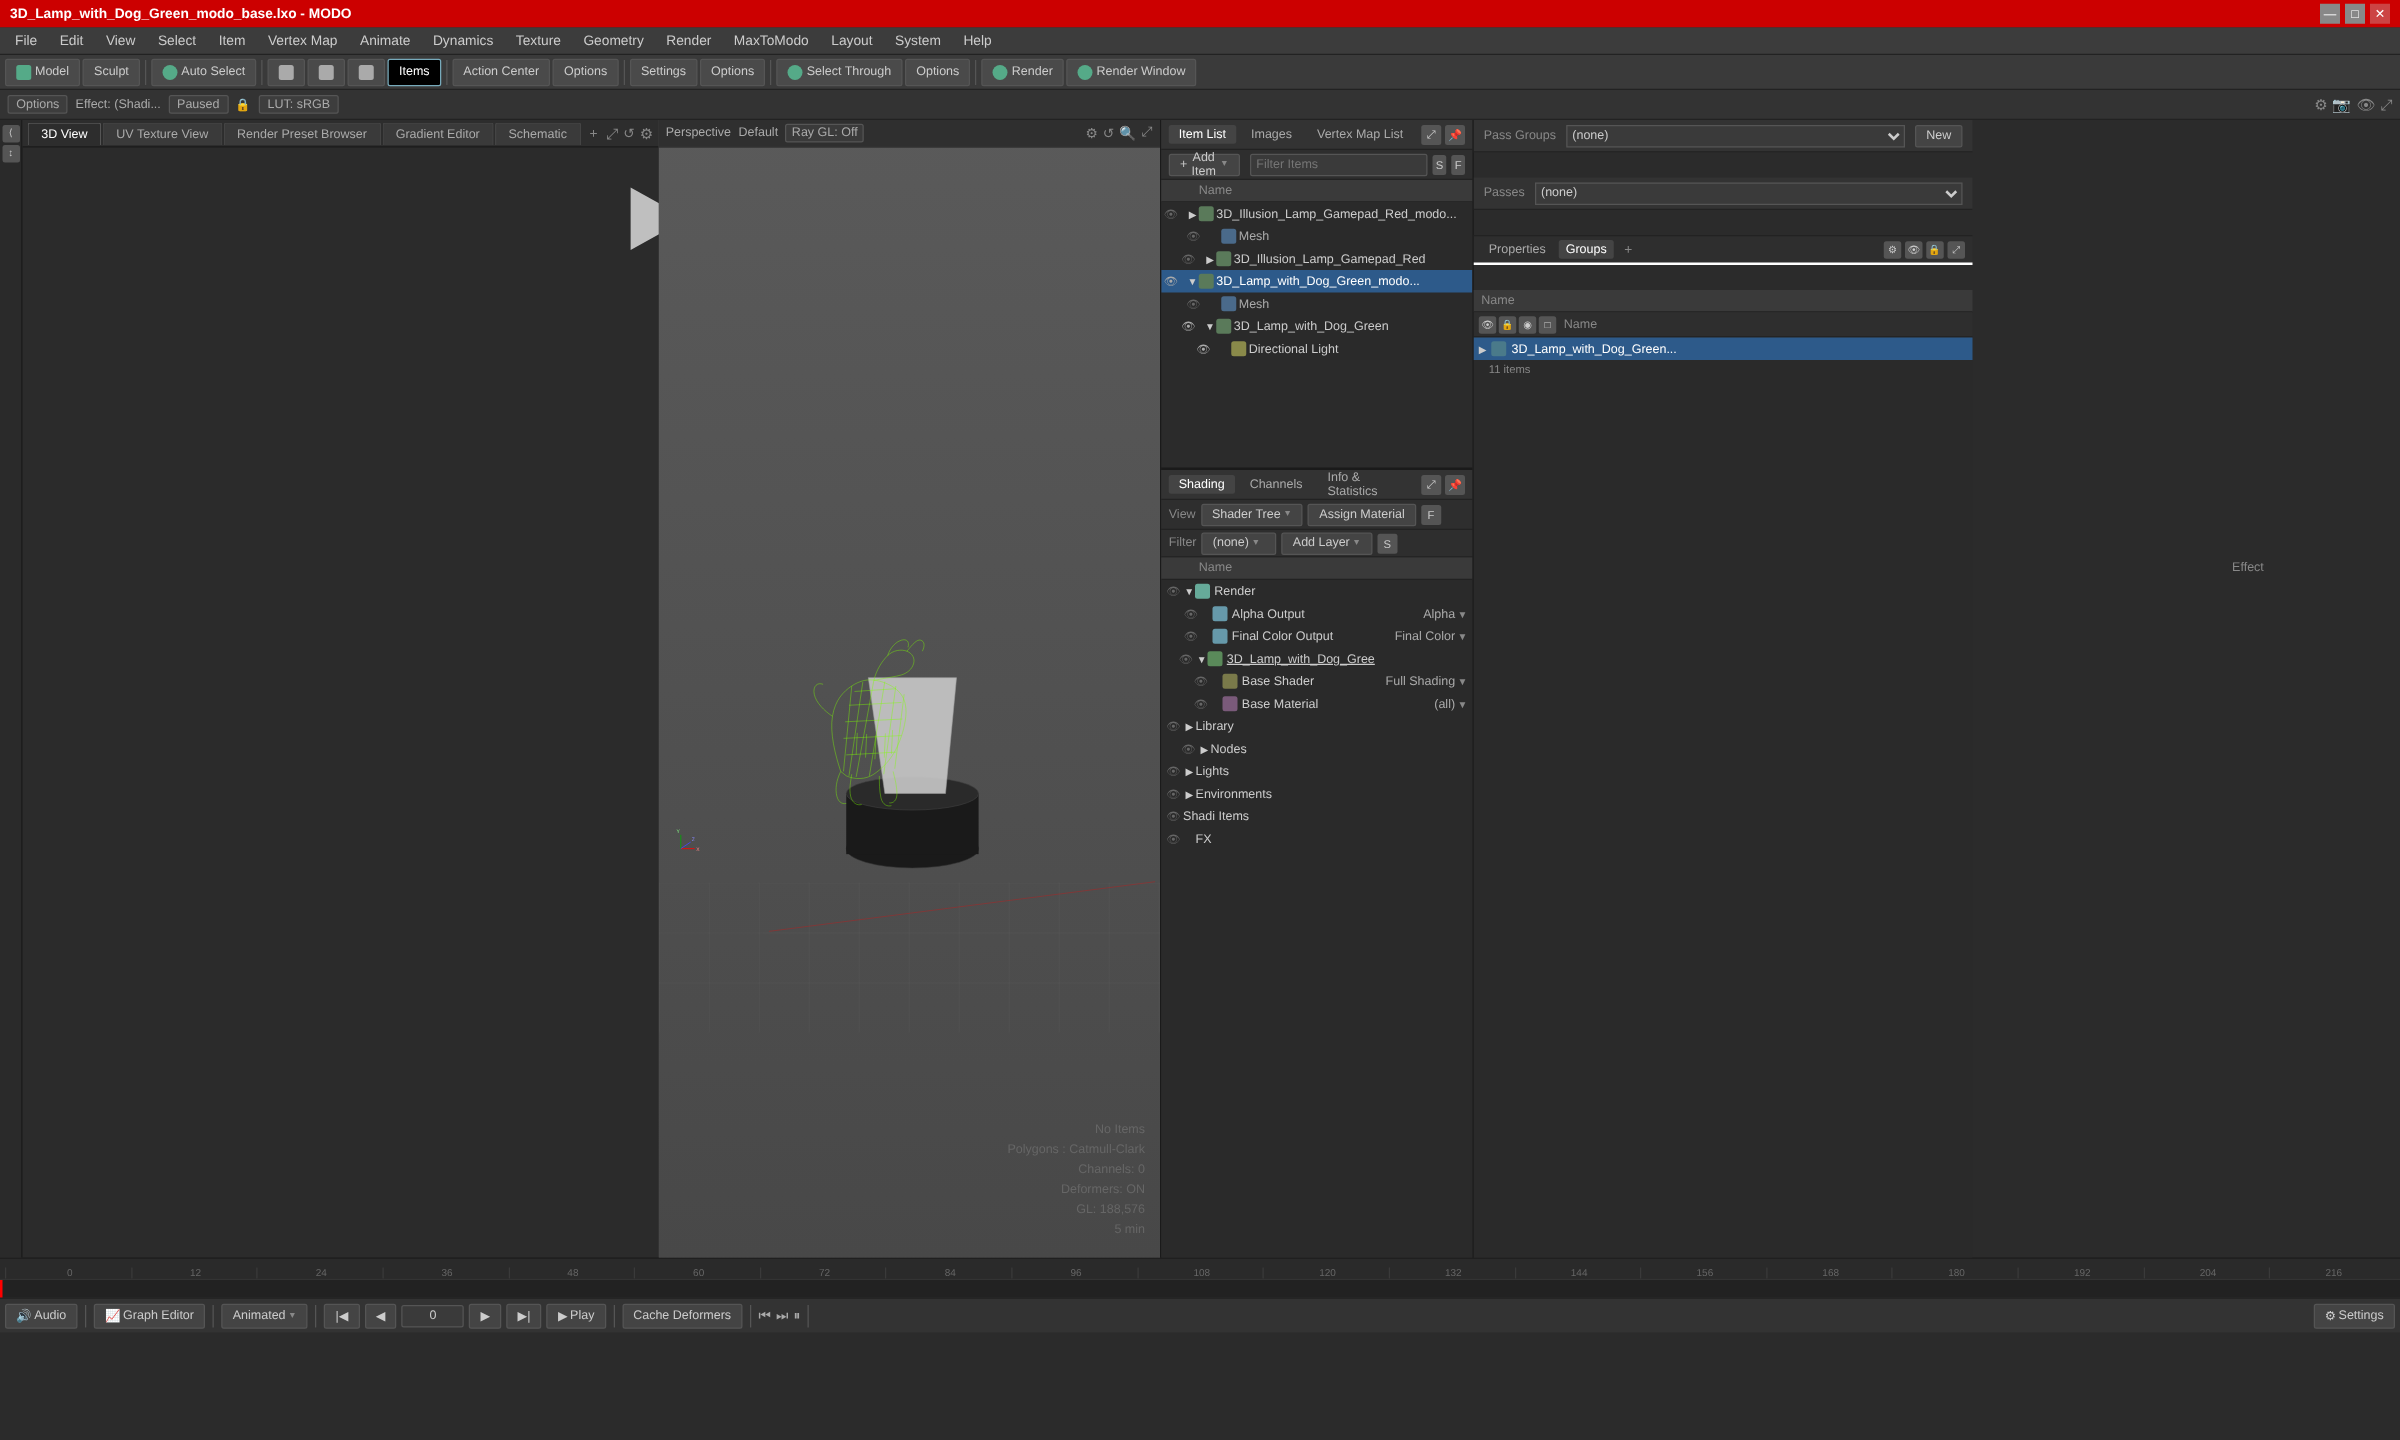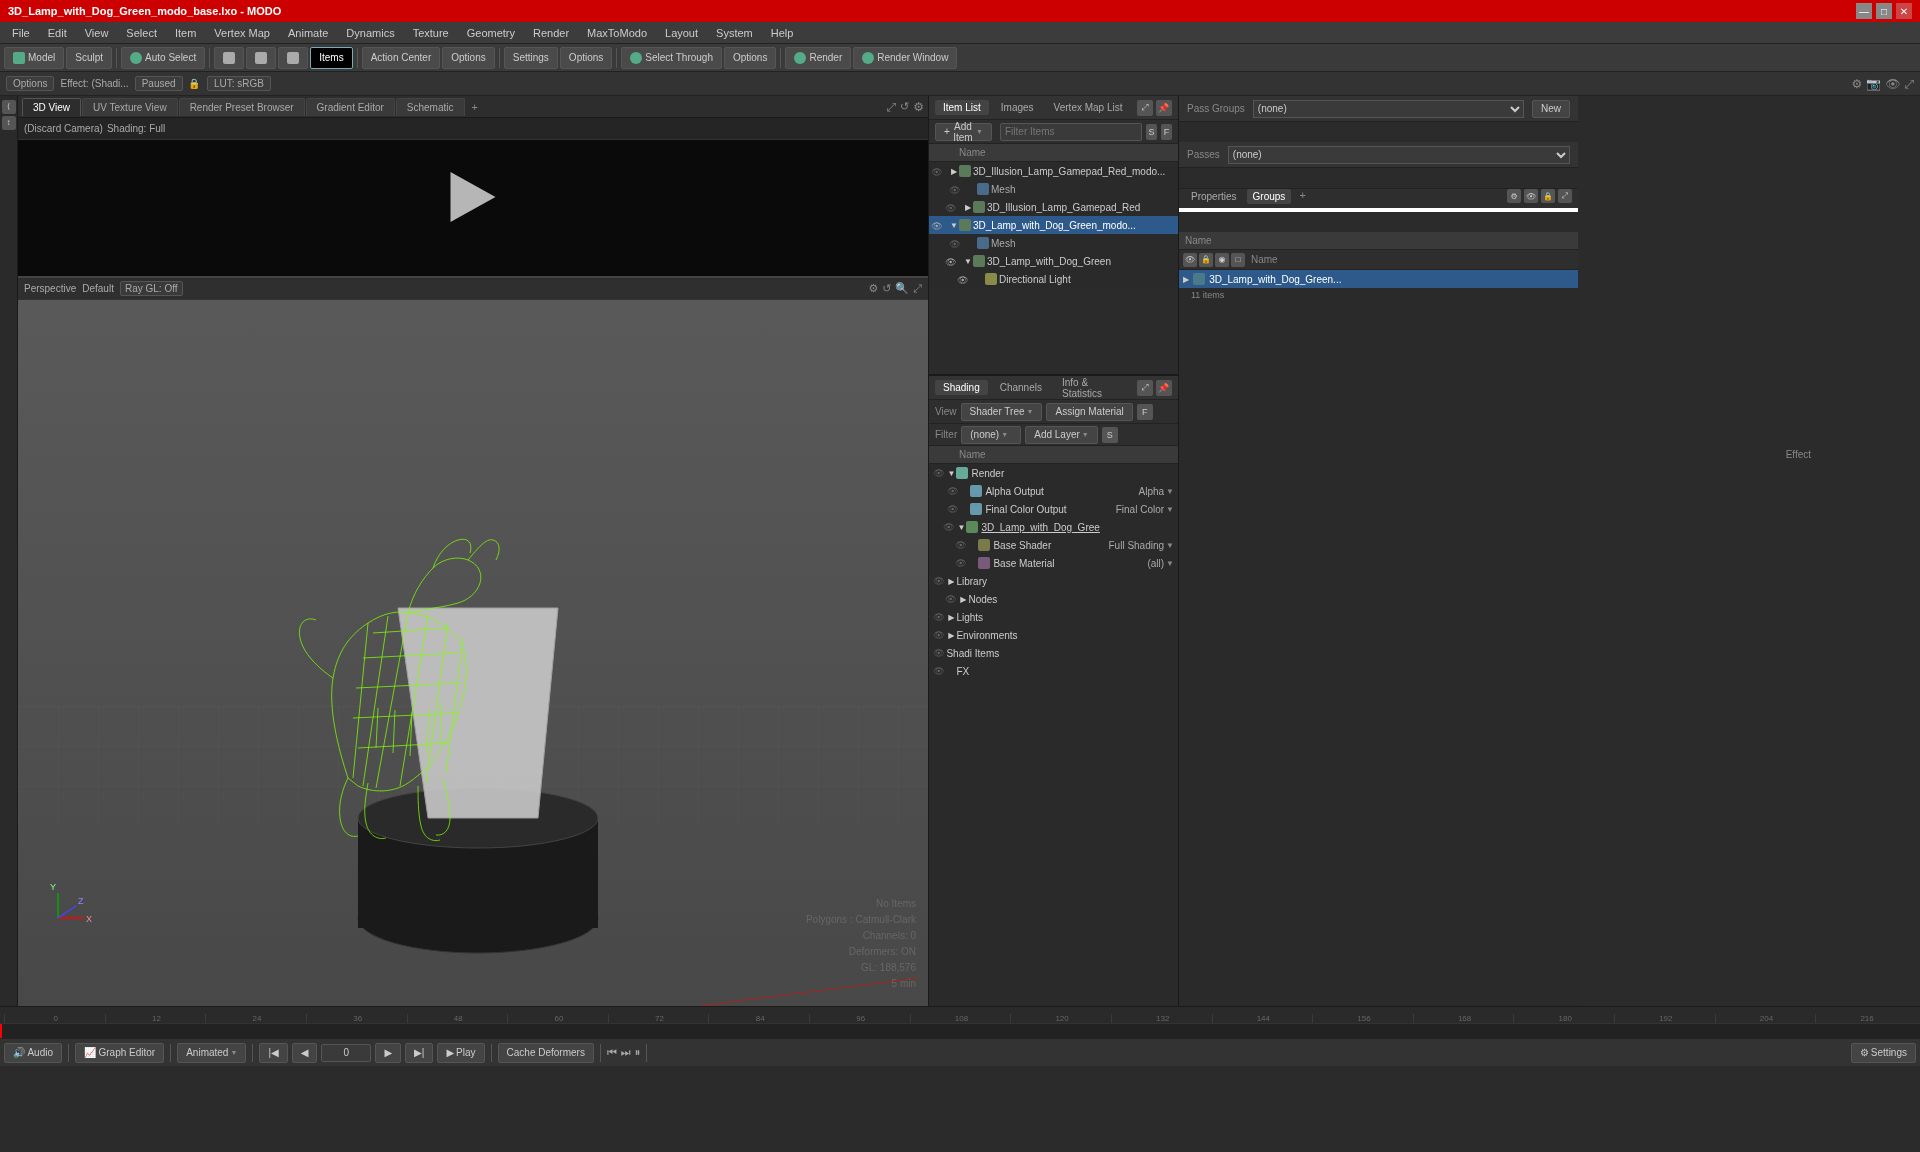--- a/index.html
+++ b/index.html
@@ -19,21 +19,21 @@
     .toolbar-btn { height: 22px; padding: 0 8px; background: #4a4a4a; border: 1px solid #555; color: #ccc; font-size: 10px; cursor: pointer; border-radius: 2px; display: flex; align-items: center; gap: 3px; white-space: nowrap; }
     .toolbar-btn.active { background: #000000; border-color: #7ab; color: #fff; }
     .toolbar-sep { width: 1px; height: 20px; background: #555; margin: 0 2px; }
 
     
     #toolbar2 { width: 100%; height: 24px; background: #333; display: flex; align-items: center; padding: 0 6px; gap: 6px; border-bottom: 1px solid #222; }
     .tb2-item { font-size: 10px; color: #aaa; padding: 1px 6px; background: #3d3d3d; border: 1px solid #555; border-radius: 2px; cursor: pointer; }
     .tb2-label { font-size: 10px; color: #aaa; }
 
     
-    #viewport-area { flex: 0 0 910px; display: flex; flex-direction: column; }
+    #viewport-area { flex: 0 0 910px; display: flex; flex-direction: row; }
 
     
     #viewport-tabs { height: 22px; background: #2d2d2d; display: flex; align-items: center; padding: 0 4px; gap: 1px; border-bottom: 1px solid #1a1a1a; }
     .vp-tab { height: 18px; padding: 0 10px; font-size: 10px; color: #aaa; background: #3a3a3a; border: 1px solid #444; border-bottom: none; cursor: pointer; display: flex; align-items: center; border-radius: 2px 2px 0 0; }
     .vp-tab.active { background: #2d2d2d; color: #fff; border-color: #555; }
     .vp-tab-plus { color: #888; padding: 0 6px; cursor: pointer; }
 
     
     #top-viewport { height: 160px; background: #0a0a0a; position: relative; border-bottom: 2px solid #444; }
     #top-viewport-toolbar { position: absolute; top: 0; left: 0; right: 0; height: 22px; background: rgba(40,40,40,0.9); display: flex; align-items: center; padding: 0 6px; gap: 4px; border-bottom: 1px solid #333; }
@@ -75,21 +75,21 @@
     #shading-toolbar { height: 24px; background: #2e2e2e; display: flex; align-items: center; padding: 0 6px; gap: 4px; border-bottom: 1px solid #222; }
     #shading-cols { height: 18px; background: #3a3a3a; display: flex; align-items: center; padding: 0 30px; gap: 400px; border-bottom: 1px solid #222; }
     #shading-content { flex: 1; overflow-y: auto; background: #2a2a2a; }
 
     .shader-item { height: 18px; display: flex; align-items: center; padding: 0 4px; font-size: 10px; color: #ccc; cursor: pointer; }
     .frp-btn { height: 18px; padding: 0 8px; background: #444; border: 1px solid #555; color: #ccc; font-size: 10px; cursor: pointer; border-radius: 2px; }
     .frp-auto-add { background: #5a5a3a; border-color: #7a7a4a; color: #ddd; }
     .frp-apply { background: #3a5a3a; border-color: #4a7a4a; color: #ddd; }
     .frp-discard { background: #5a3a3a; border-color: #7a4a4a; color: #ddd; }
 
-    #frp-props-header { height: 24px; background: #2e2e2e; display: flex; align-items: flex-start; padding: 0 6px; gap: 4px; border-bottom: 4px solid #ffffff; border-top: 1px solid #222; }
+    #frp-props-header { height: 24px; background: #2e2e2e; display: flex; align-items: center; padding: 0 6px; gap: 4px; border-bottom: 2px solid #ffffff; border-top: 1px solid #222; }
     .props-tab { padding: 2px 6px; font-size: 10px; color: #aaa; cursor: pointer; }
     .props-tab.active { background: #444; color: #fff; border-radius: 2px; }
     .props-plus { color: #888; cursor: pointer; margin-left: 4px; }
     .props-icons-right { margin-left: auto; display: flex; gap: 3px; align-items: center; }
 
     #frp-groups-area { flex: 1; background: #2a2a2a; }
     #frp-groups-header { height: 18px; background: #3a3a3a; display: flex; align-items: center; padding: 0 6px; border-bottom: 1px solid #222; }
     .groups-col { font-size: 10px; color: #888; }
     #frp-groups-row-icons { height: 20px; display: flex; align-items: center; padding: 0 4px; gap: 2px; background: #2e2e2e; border-bottom: 1px solid #222; }
     .grp-icon-btn { width: 14px; height: 14px; background: #555; border: none; color: #ccc; font-size: 8px; cursor: pointer; border-radius: 2px; display: flex; align-items: center; justify-content: center; }

